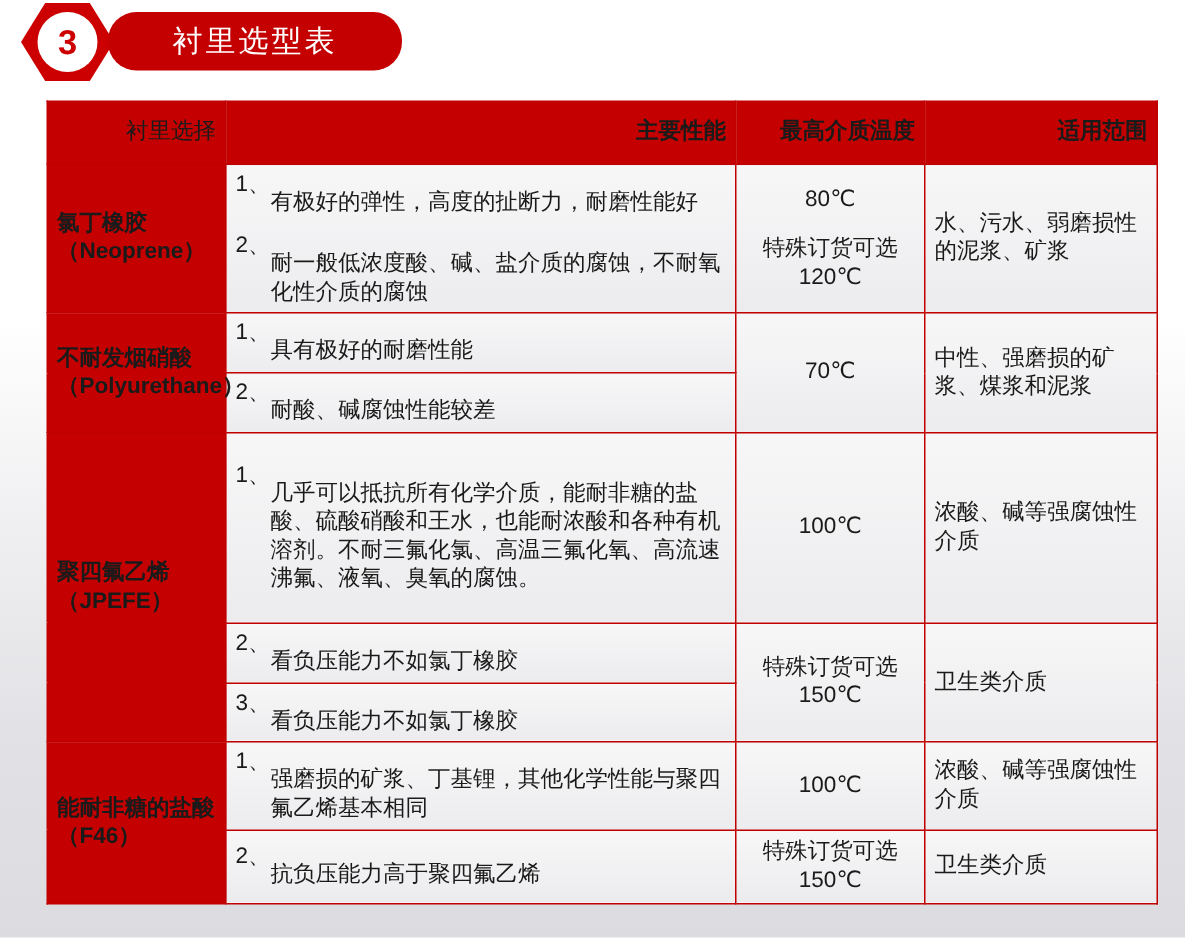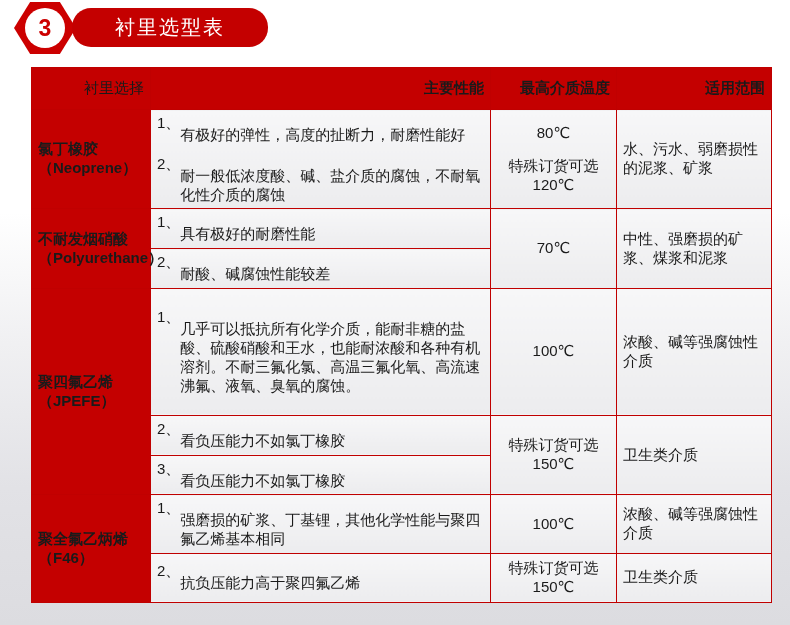--- a/index.html
+++ b/index.html
@@ -254,21 +254,21 @@
       <td class="perf-cell">
         <div class="perf-line">
           <span class="perf-num">3、</span>
           <span class="perf-body">看负压能力不如氯丁橡胶</span>
         </div>
       </td>
     </tr>
 
     <tr>
       <td class="name-cell" rowspan="2">
-        <span>聚全氟乙炳烯</span>
+        <span>能耐非糖的盐酸</span>
         <span class="en">（F46）</span>
       </td>
       <td class="perf-cell" style="height:44px;">
         <div class="perf-line">
           <span class="perf-num">1、</span>
           <span class="perf-body">强磨损的矿浆、丁基锂，其他化学性能与聚四氟乙烯基本相同</span>
         </div>
       </td>
       <td class="temp-cell">100℃</td>
       <td class="range-cell">浓酸、碱等强腐蚀性介质</td>

